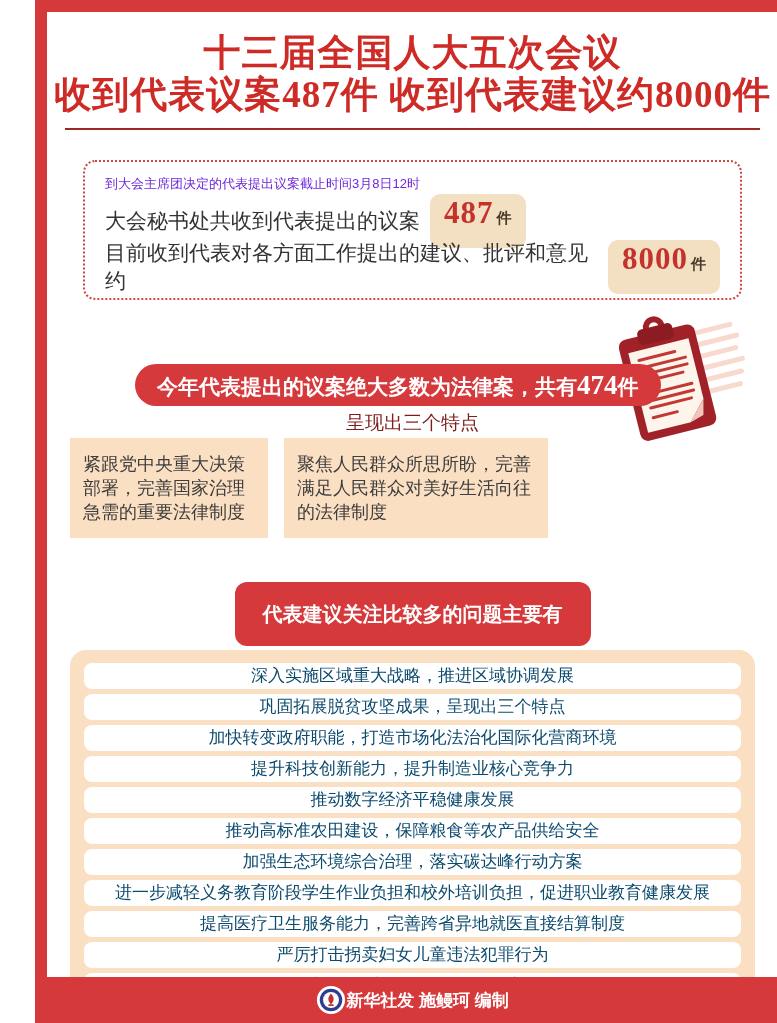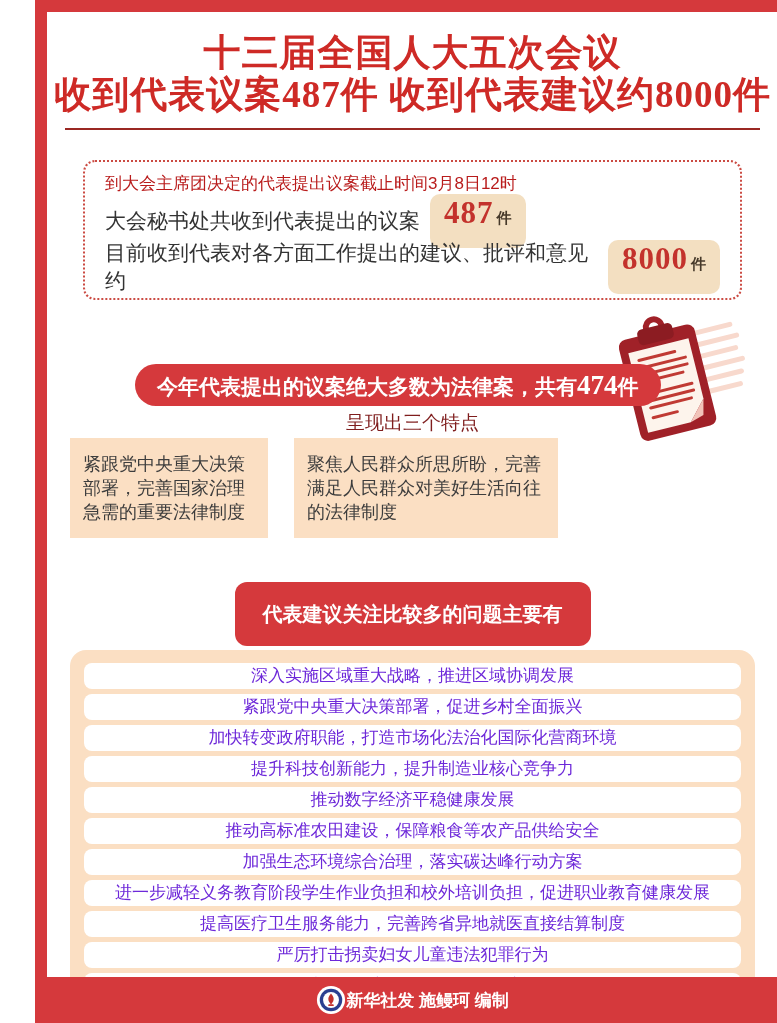--- a/index.html
+++ b/index.html
@@ -32,21 +32,21 @@
     margin:12px 18px 0 18px;
   }
   
   .summary{
     margin:30px 36px 0 36px;
     border:2px dotted #cb4b43;
     border-radius:12px;
     padding:10px 20px 10px 20px;
   }
   .summary .note{
-    font-size:17px;line-height:20px;color:#b91c1c;
+    font-size:13px;line-height:20px;color:#6d28d9;
     margin:2px 0 6px 0;
   }
   .summary-row{
     display:flex;align-items:center;
     margin-top:4px;height:42px;
   }
   .summary-row .lbl{font-size:21px;color:#333;}
   .badge{
     display:inline-flex;align-items:baseline;
     background:#f3dfc1;border-radius:10px;
@@ -78,21 +78,21 @@
   .clipboard{
     position:absolute;top:298px;right:26px;
     width:162px;height:138px;z-index:1;
   }
   .subheading{
     text-align:center;font-size:19px;color:#7f1d1d;
     margin-top:4px;height:26px;line-height:26px;
   }
   
   .features{
-    display:flex;gap:26px;
+    display:flex;gap:16px;
     margin:2px 23px 0 23px;
   }
   .feature{
     background:#fbdfc3;
     box-sizing:border-box;
     padding:8px 13px;
     font-size:18px;line-height:24px;color:#3d3d3d;
     display:flex;align-items:center;
     min-height:100px;
   }
@@ -107,21 +107,21 @@
     color:#fff;font-weight:bold;font-size:20px;
   }
   .sugg-panel{
     margin:4px 23px 0 23px;
     background:#fbdfc3;border-radius:16px;
     padding:8px 14px;
   }
   .sugg-item{
     background:#fff;border-radius:8px;
     height:26px;line-height:26px;
-    text-align:center;font-size:17px;color:#6d28d9;
+    text-align:center;font-size:17px;color:#0c4a6e;
     margin:5px 0;
   }
   
   .footer{
     position:absolute;left:-12px;right:-12px;bottom:0;
     height:46px;background:#d5393c;
     display:flex;align-items:center;justify-content:center;
     color:#fff;font-size:17px;font-weight:bold;
   }
 </style>
@@ -201,21 +201,21 @@
     <div class="feature">
         <span>聚焦人民群众所思所盼，完善满足人民群众对美好生活向往的法律制度</span>
       </div>
   </div>
 
   
   <div class="sugg-banner">代表建议关注比较多的问题主要有</div>
 
   <div class="sugg-panel">
     <div class="sugg-item">深入实施区域重大战略，推进区域协调发展</div>
-    <div class="sugg-item">紧跟党中央重大决策部署，促进乡村全面振兴</div>
+    <div class="sugg-item">巩固拓展脱贫攻坚成果，呈现出三个特点</div>
     <div class="sugg-item">加快转变政府职能，打造市场化法治化国际化营商环境</div>
     <div class="sugg-item">提升科技创新能力，提升制造业核心竞争力</div>
     <div class="sugg-item">推动数字经济平稳健康发展</div>
     <div class="sugg-item">推动高标准农田建设，保障粮食等农产品供给安全</div>
     <div class="sugg-item">加强生态环境综合治理，落实碳达峰行动方案</div>
     <div class="sugg-item">进一步减轻义务教育阶段学生作业负担和校外培训负担，促进职业教育健康发展</div>
     <div class="sugg-item">提高医疗卫生服务能力，完善跨省异地就医直接结算制度</div>
     <div class="sugg-item">严厉打击拐卖妇女儿童违法犯罪行为</div>
     <div class="sugg-item">加快重点领域立法，推进法治政府建设</div>
   </div>

